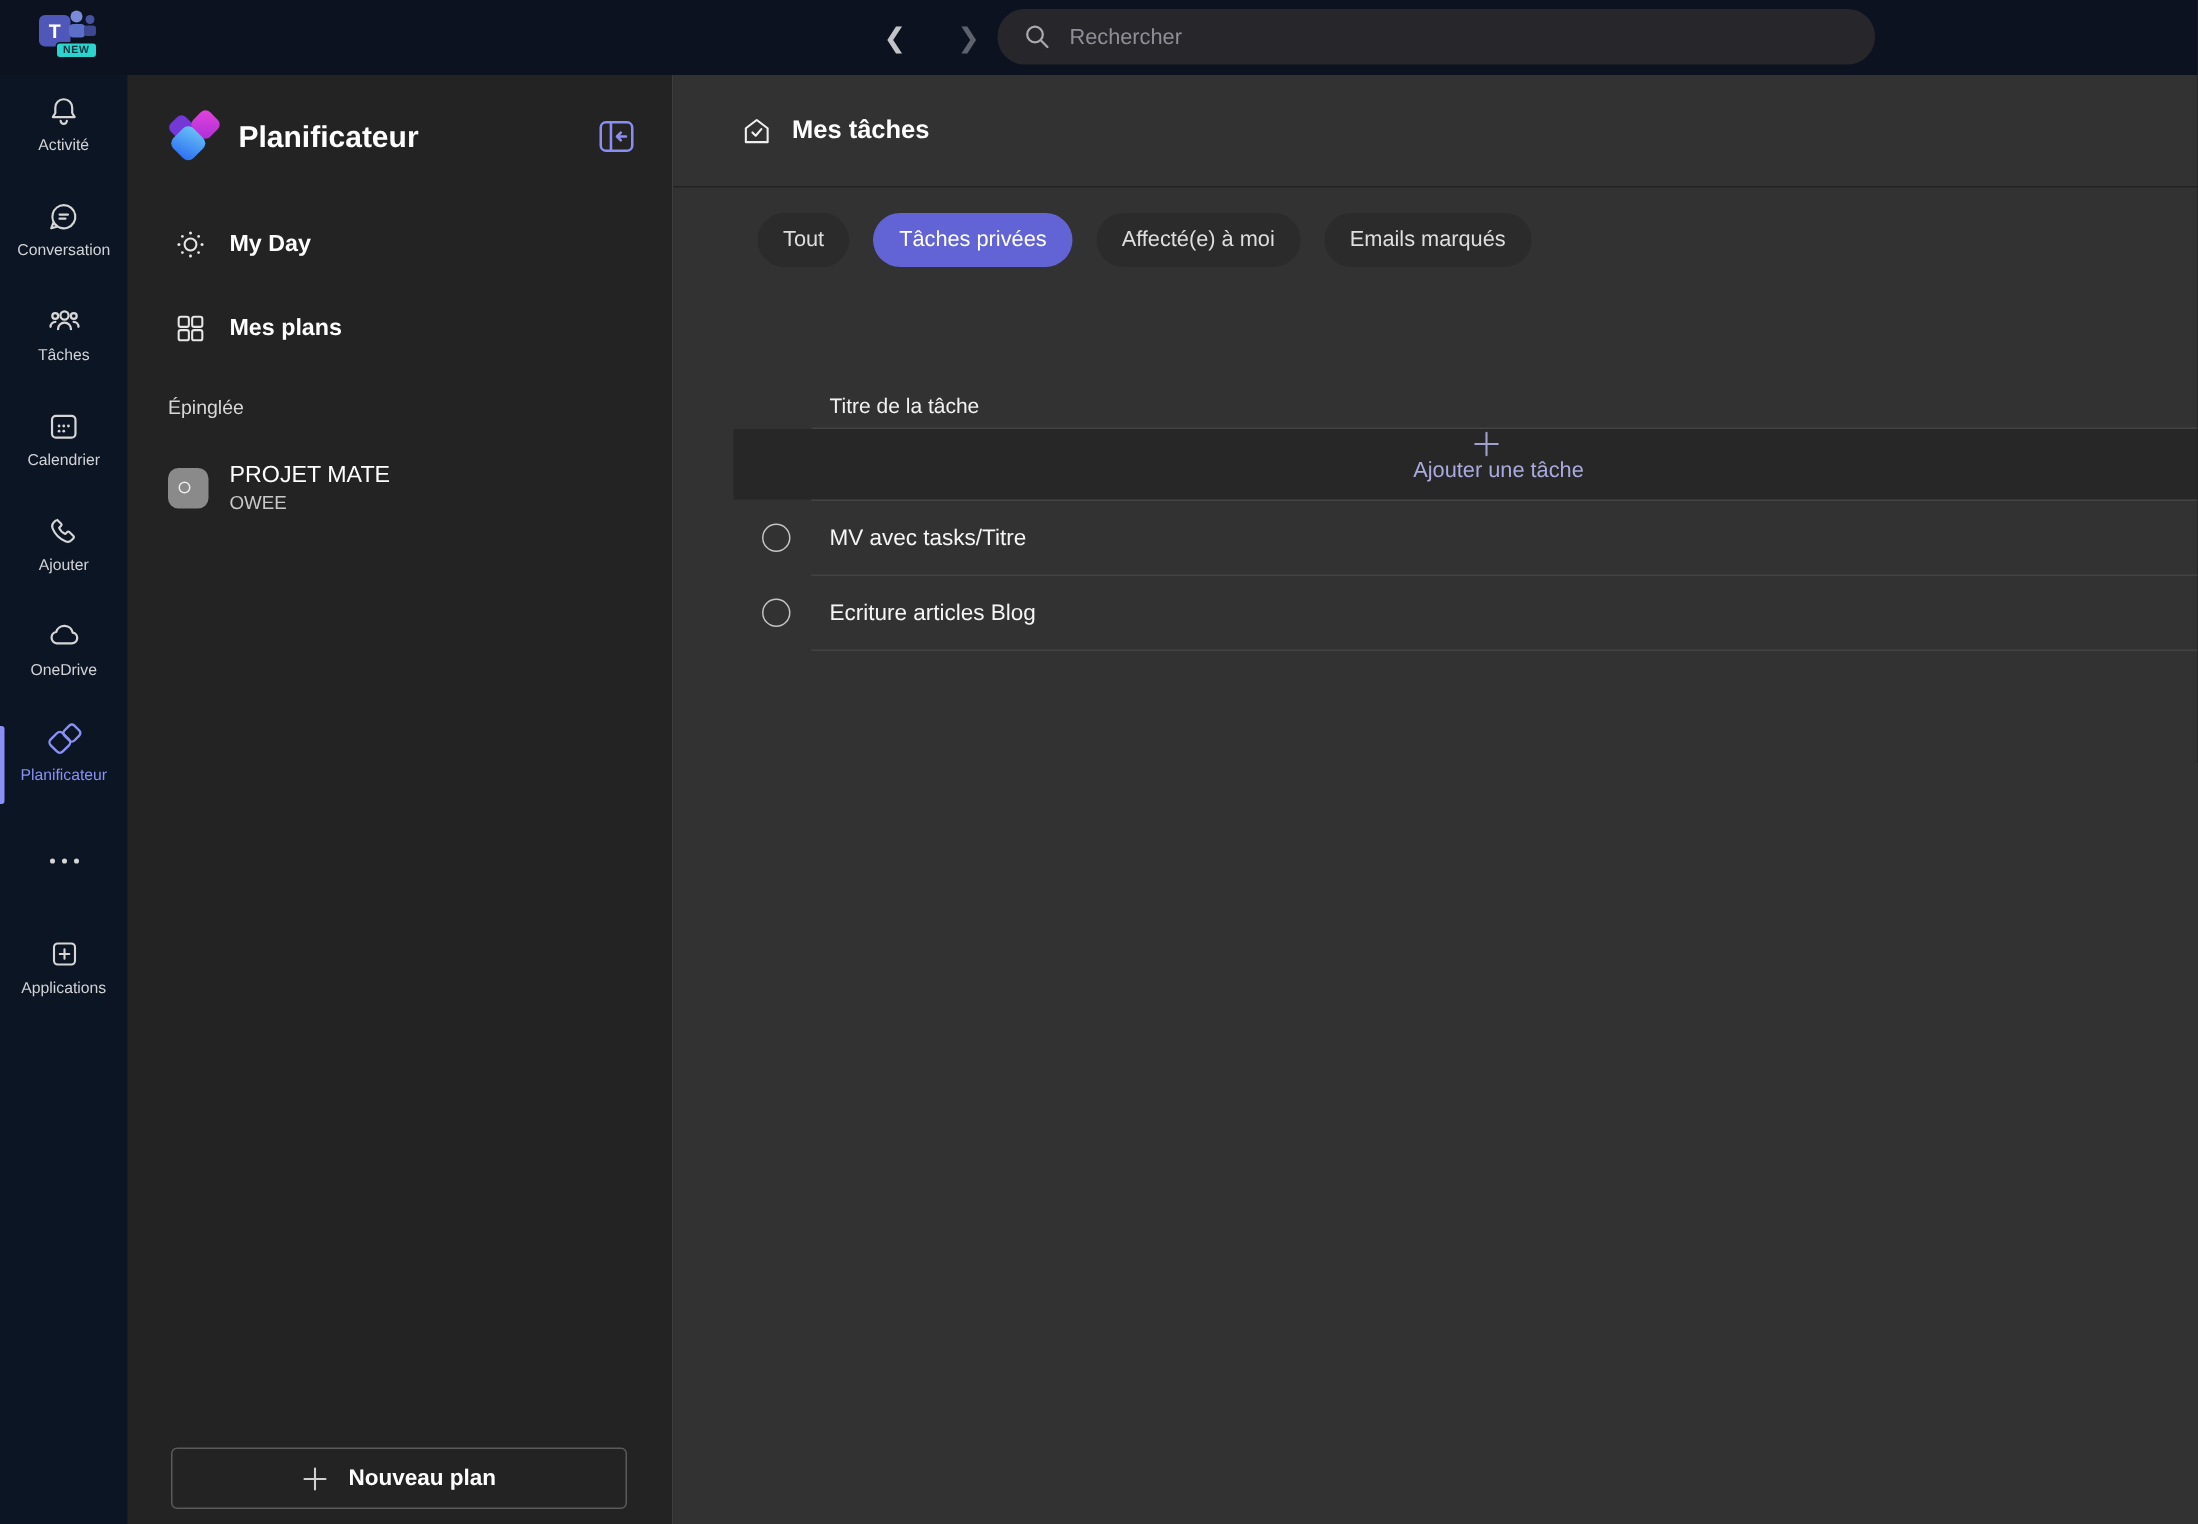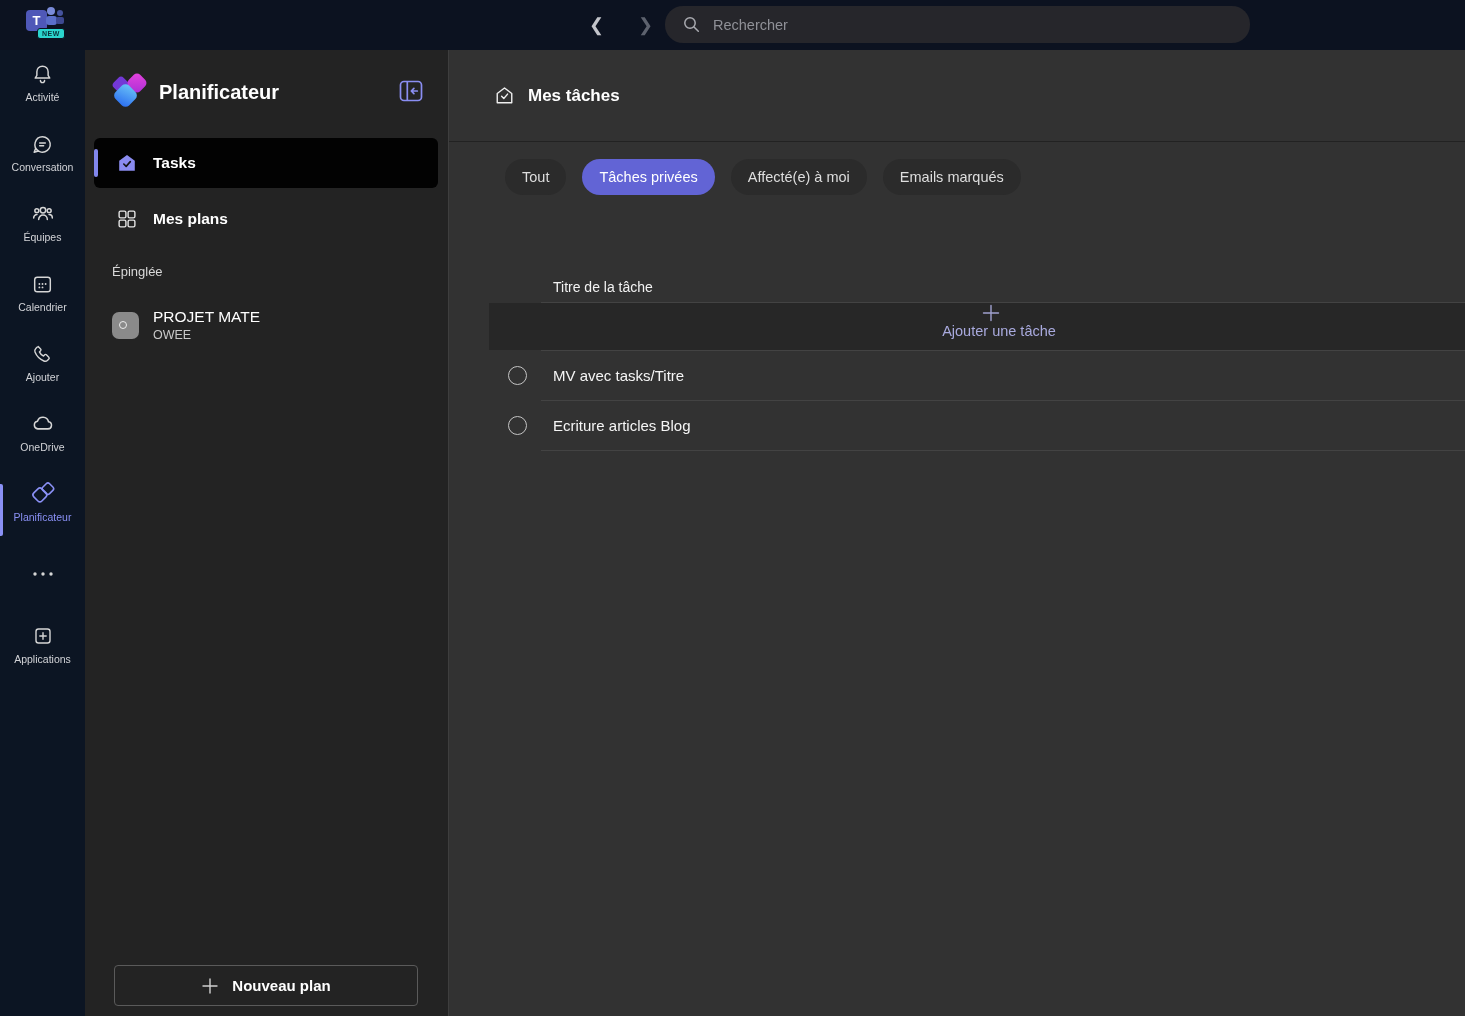--- a/index.html
+++ b/index.html
@@ -75,21 +75,21 @@
   .pin-title { font-size:15.5px; color:#ffffff; }
   .pin-sub { font-size:12.5px; color:#c9c9c9; margin-top:2px; }
   .sb-spacer { flex:1; }
   .newplan-btn { margin:0 30px 10px 29px; height:41px; background:transparent; border:1px solid #5a5a5a;
                  border-radius:4px; color:#ffffff; font-size:15px; font-weight:600; cursor:pointer;
                  display:flex; align-items:center; justify-content:center; gap:13px;
                  font-family:"Liberation Sans",sans-serif; }
 
   
   .main { grid-column:3; grid-row:2; background:#323232; display:flex; flex-direction:column; }
-  .main-header { height:92px; border-bottom:1px solid #222222; display:flex; align-items:center;
+  .main-header { height:75px; border-bottom:1px solid #222222; display:flex; align-items:center;
                  padding-left:45px; }
   .main-title { font-size:17px; font-weight:bold; color:#ffffff; margin-left:13px; }
   .tabs { margin-top:17px; padding-left:56px; display:flex; gap:16px; }
   .tab { height:36px; border-radius:18px; border:none; background:#2b2b2b; color:#dedede;
          font-size:14.5px; padding:0 17px; cursor:pointer; font-family:"Liberation Sans",sans-serif; }
   .tab.selected { background:#6264d5; color:#ffffff; }
   .list { margin-top:77px; }
   .col-header { height:30px; padding-left:104px; font-size:14px; color:#f2f2f2; display:flex; align-items:center; }
   .divider { border-top:1px solid #434343; margin-left:92px; }
   .add-row { height:47px; margin-left:40px; background:#272727; display:flex; align-items:center;
@@ -154,21 +154,21 @@
       <span class="ric">
         <svg width="26" height="26" viewBox="0 0 24 24" fill="none" stroke="#d6d6d6" stroke-width="1.4" stroke-linecap="round">
           <circle cx="12" cy="8.6" r="2.5"></circle>
           <path d="M8 17c0-2.2 1.8-4 4-4s4 1.8 4 4"></path>
           <circle cx="6.3" cy="8.9" r="1.8"></circle>
           <path d="M3.4 15.6c0-1.8 1.4-3.1 3-3.1"></path>
           <circle cx="17.7" cy="8.9" r="1.8"></circle>
           <path d="M17.6 12.5c1.6 0 3 1.3 3 3.1"></path>
         </svg>
       </span>
-      <span class="rlb">Équipes</span>
+      <span class="rlb">Tâches</span>
     </div>
 
     <div class="rail-item">
       <span class="ric">
         <svg width="25" height="25" viewBox="0 0 24 24" fill="none" stroke="#d6d6d6" stroke-width="1.4">
           <rect x="4.5" y="5" width="15" height="14" rx="2.5"></rect>
           <circle cx="9" cy="11.5" r="0.9" fill="#d6d6d6" stroke="none"></circle>
           <circle cx="12" cy="11.5" r="0.9" fill="#d6d6d6" stroke="none"></circle>
           <circle cx="15" cy="11.5" r="0.9" fill="#d6d6d6" stroke="none"></circle>
           <circle cx="9" cy="14.8" r="0.9" fill="#d6d6d6" stroke="none"></circle>
@@ -238,31 +238,37 @@
       <button class="collapse-btn">
         <svg width="24" height="22" viewBox="0 0 24 22" fill="none" stroke="#8a8ef2" stroke-width="1.7">
           <rect x="1.5" y="1.5" width="21" height="19" rx="3.5"></rect>
           <line x1="8.3" y1="1.5" x2="8.3" y2="20.5"></line>
           <path d="M18.3 11h-5.6M14.9 8.4 12.3 11l2.6 2.6" stroke-linecap="round" stroke-linejoin="round"></path>
         </svg>
       </button>
     </div>
 
     <div class="sb-nav">
-
-      <div class="sb-item selected">
-        <span class="bar"></span>
+      <div class="sb-item">
         <span class="sic">
           <svg width="22" height="22" viewBox="0 0 24 24">
-            <path d="M12 3.2 20.5 9.6 V20.5 H3.5 V9.6 Z" fill="#8b8cf0"></path>
-            <path d="M8.5 13.1 l2.6 2.6 4.5-5.2" fill="none" stroke="#141414" stroke-width="1.8" stroke-linecap="round" stroke-linejoin="round"></path>
+            <circle cx="12" cy="12" r="4.3" fill="none" stroke="#e6e6e6" stroke-width="1.5"></circle>
+            <circle cx="12" cy="3.6" r="1.1" fill="#e6e6e6"></circle>
+              <circle cx="12" cy="20.4" r="1.1" fill="#e6e6e6"></circle>
+            <circle cx="3.6" cy="12" r="1.1" fill="#e6e6e6"></circle>
+              <circle cx="20.4" cy="12" r="1.1" fill="#e6e6e6"></circle>
+            <circle cx="6.1" cy="6.1" r="1" fill="#e6e6e6"></circle>
+              <circle cx="17.9" cy="6.1" r="1" fill="#e6e6e6"></circle>
+            <circle cx="6.1" cy="17.9" r="1" fill="#e6e6e6"></circle>
+              <circle cx="17.9" cy="17.9" r="1" fill="#e6e6e6"></circle>
           </svg>
         </span>
-        <span class="slb">Tasks</span>
-      </div>
+        <span class="slb">My Day</span>
+      </div>
+
 
       <div class="sb-item">
         <span class="sic">
           <svg width="22" height="22" viewBox="0 0 24 24" fill="none" stroke="#e6e6e6" stroke-width="1.5">
             <rect x="3.4" y="3.4" width="7.4" height="7.4" rx="1.6"></rect>
             <rect x="13.2" y="3.4" width="7.4" height="7.4" rx="1.6"></rect>
             <rect x="3.4" y="13.2" width="7.4" height="7.4" rx="1.6"></rect>
             <rect x="13.2" y="13.2" width="7.4" height="7.4" rx="1.6"></rect>
           </svg>
         </span>

